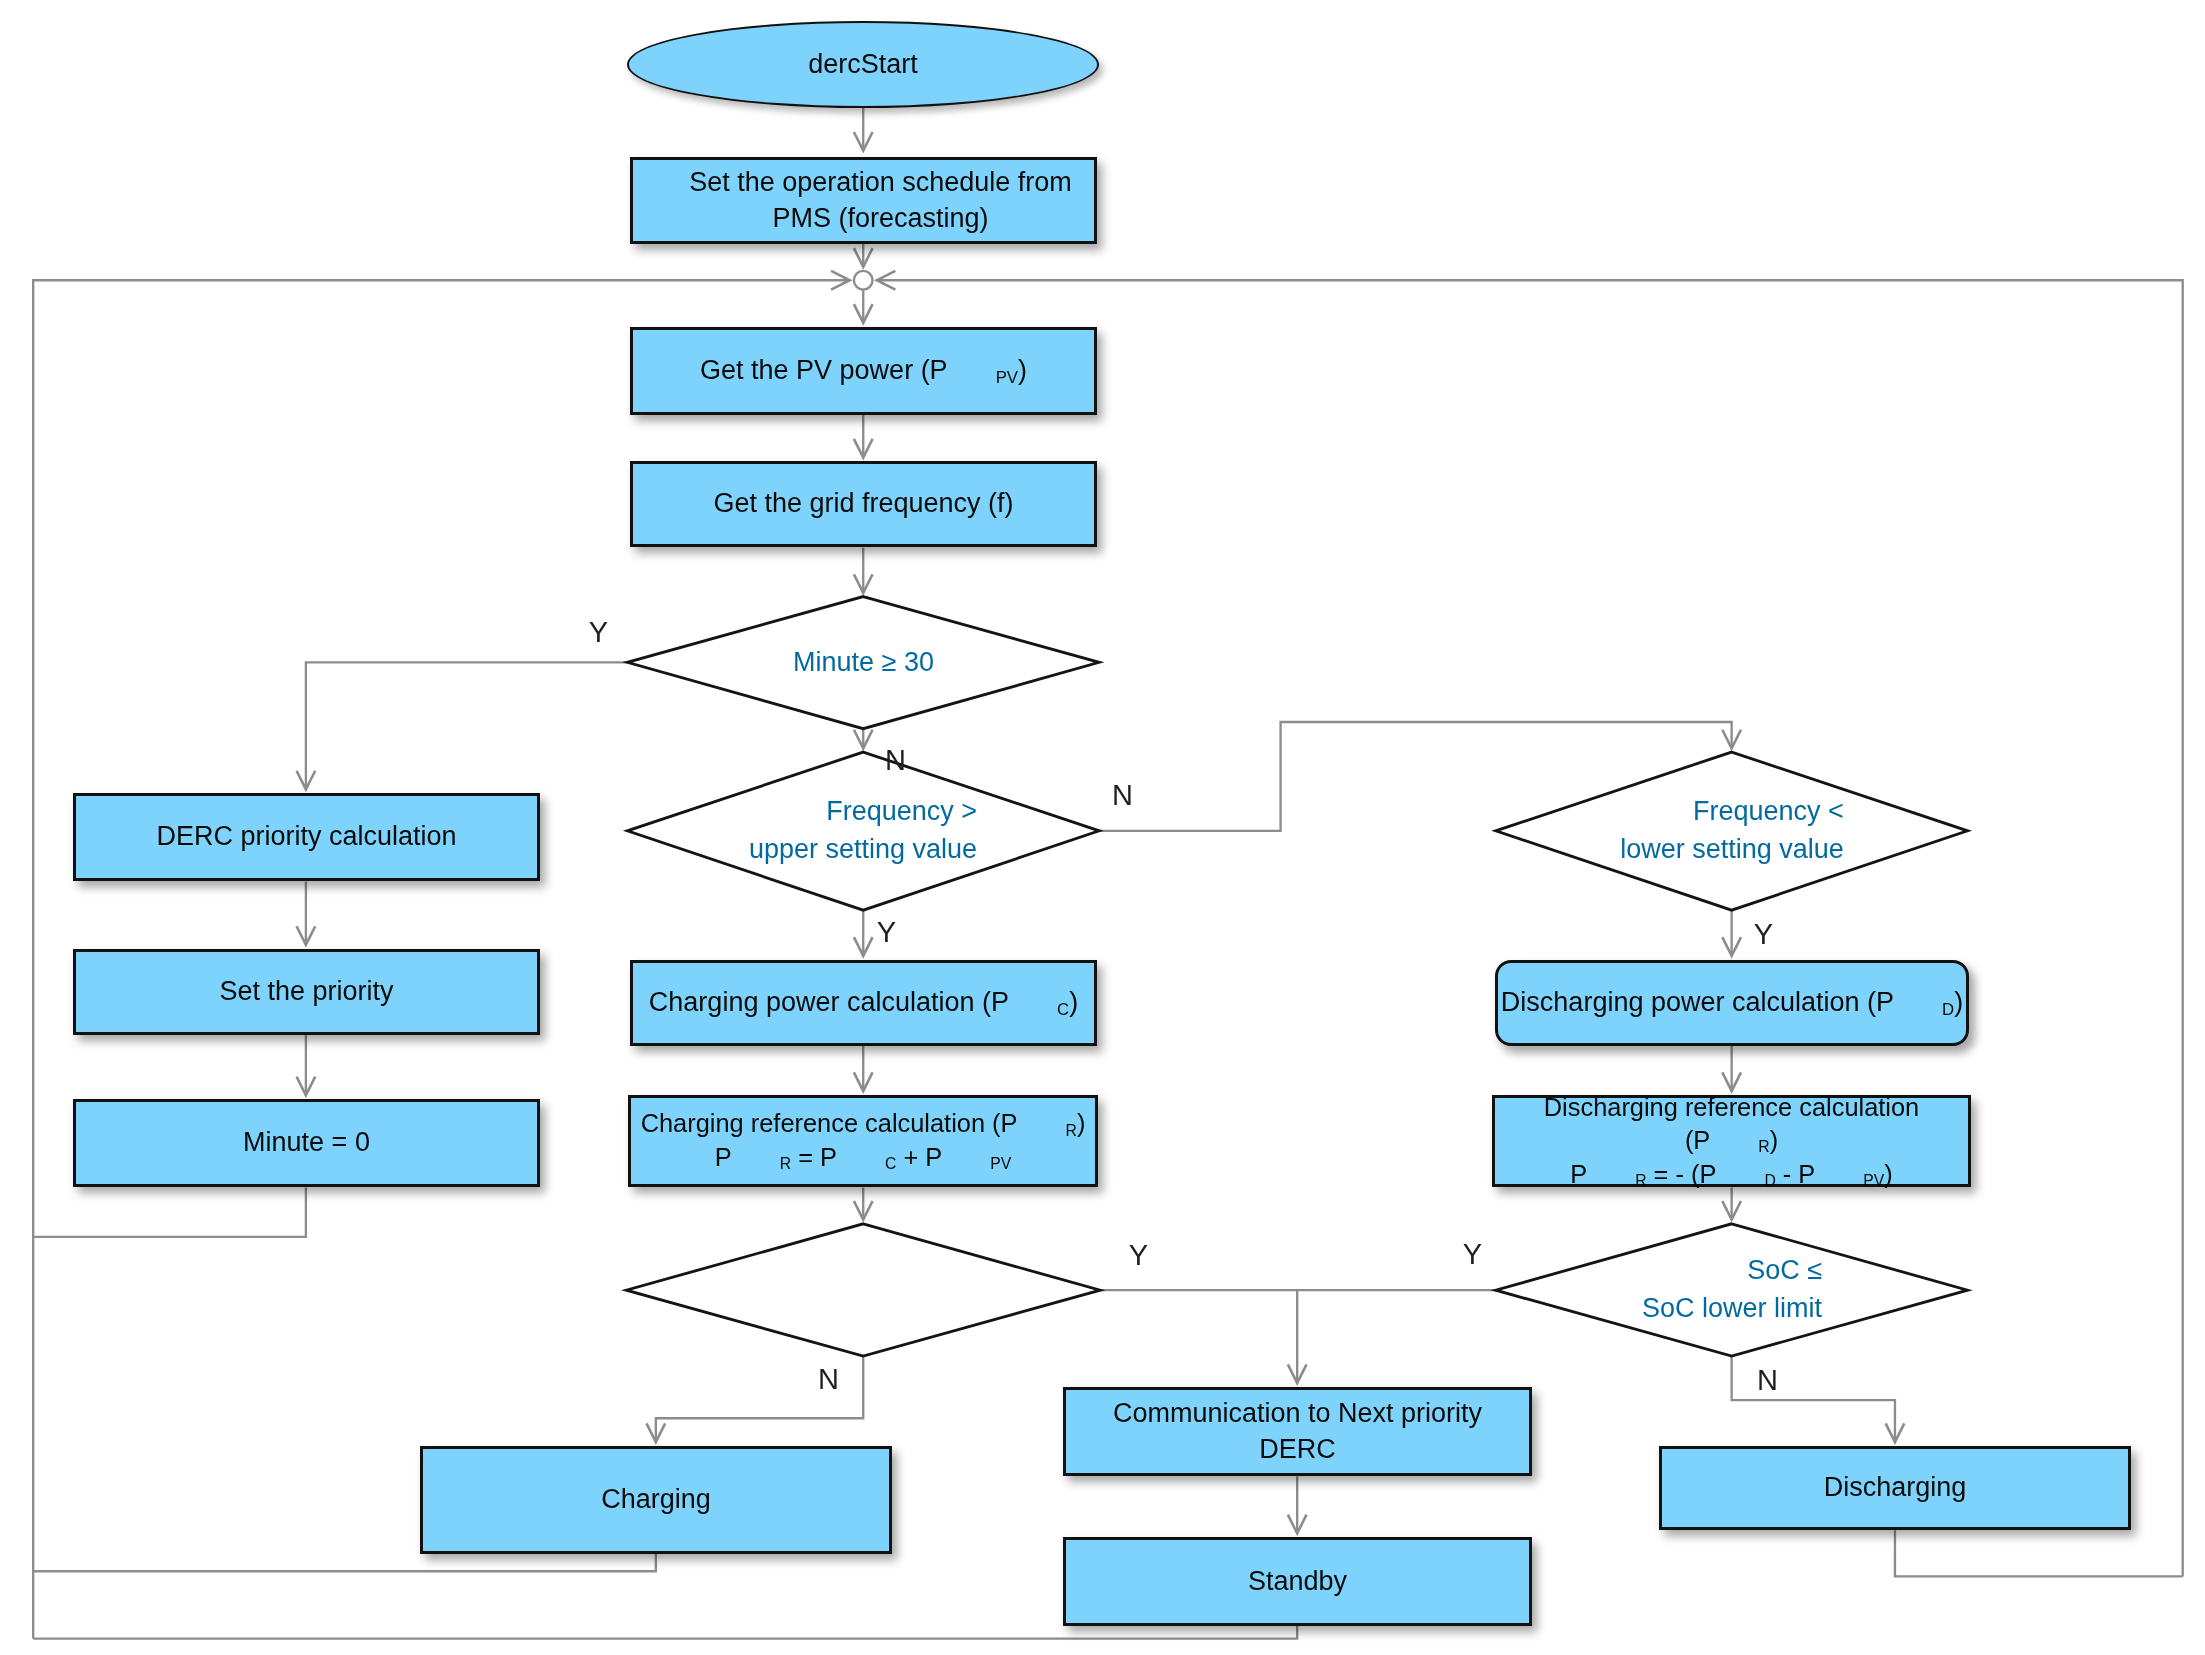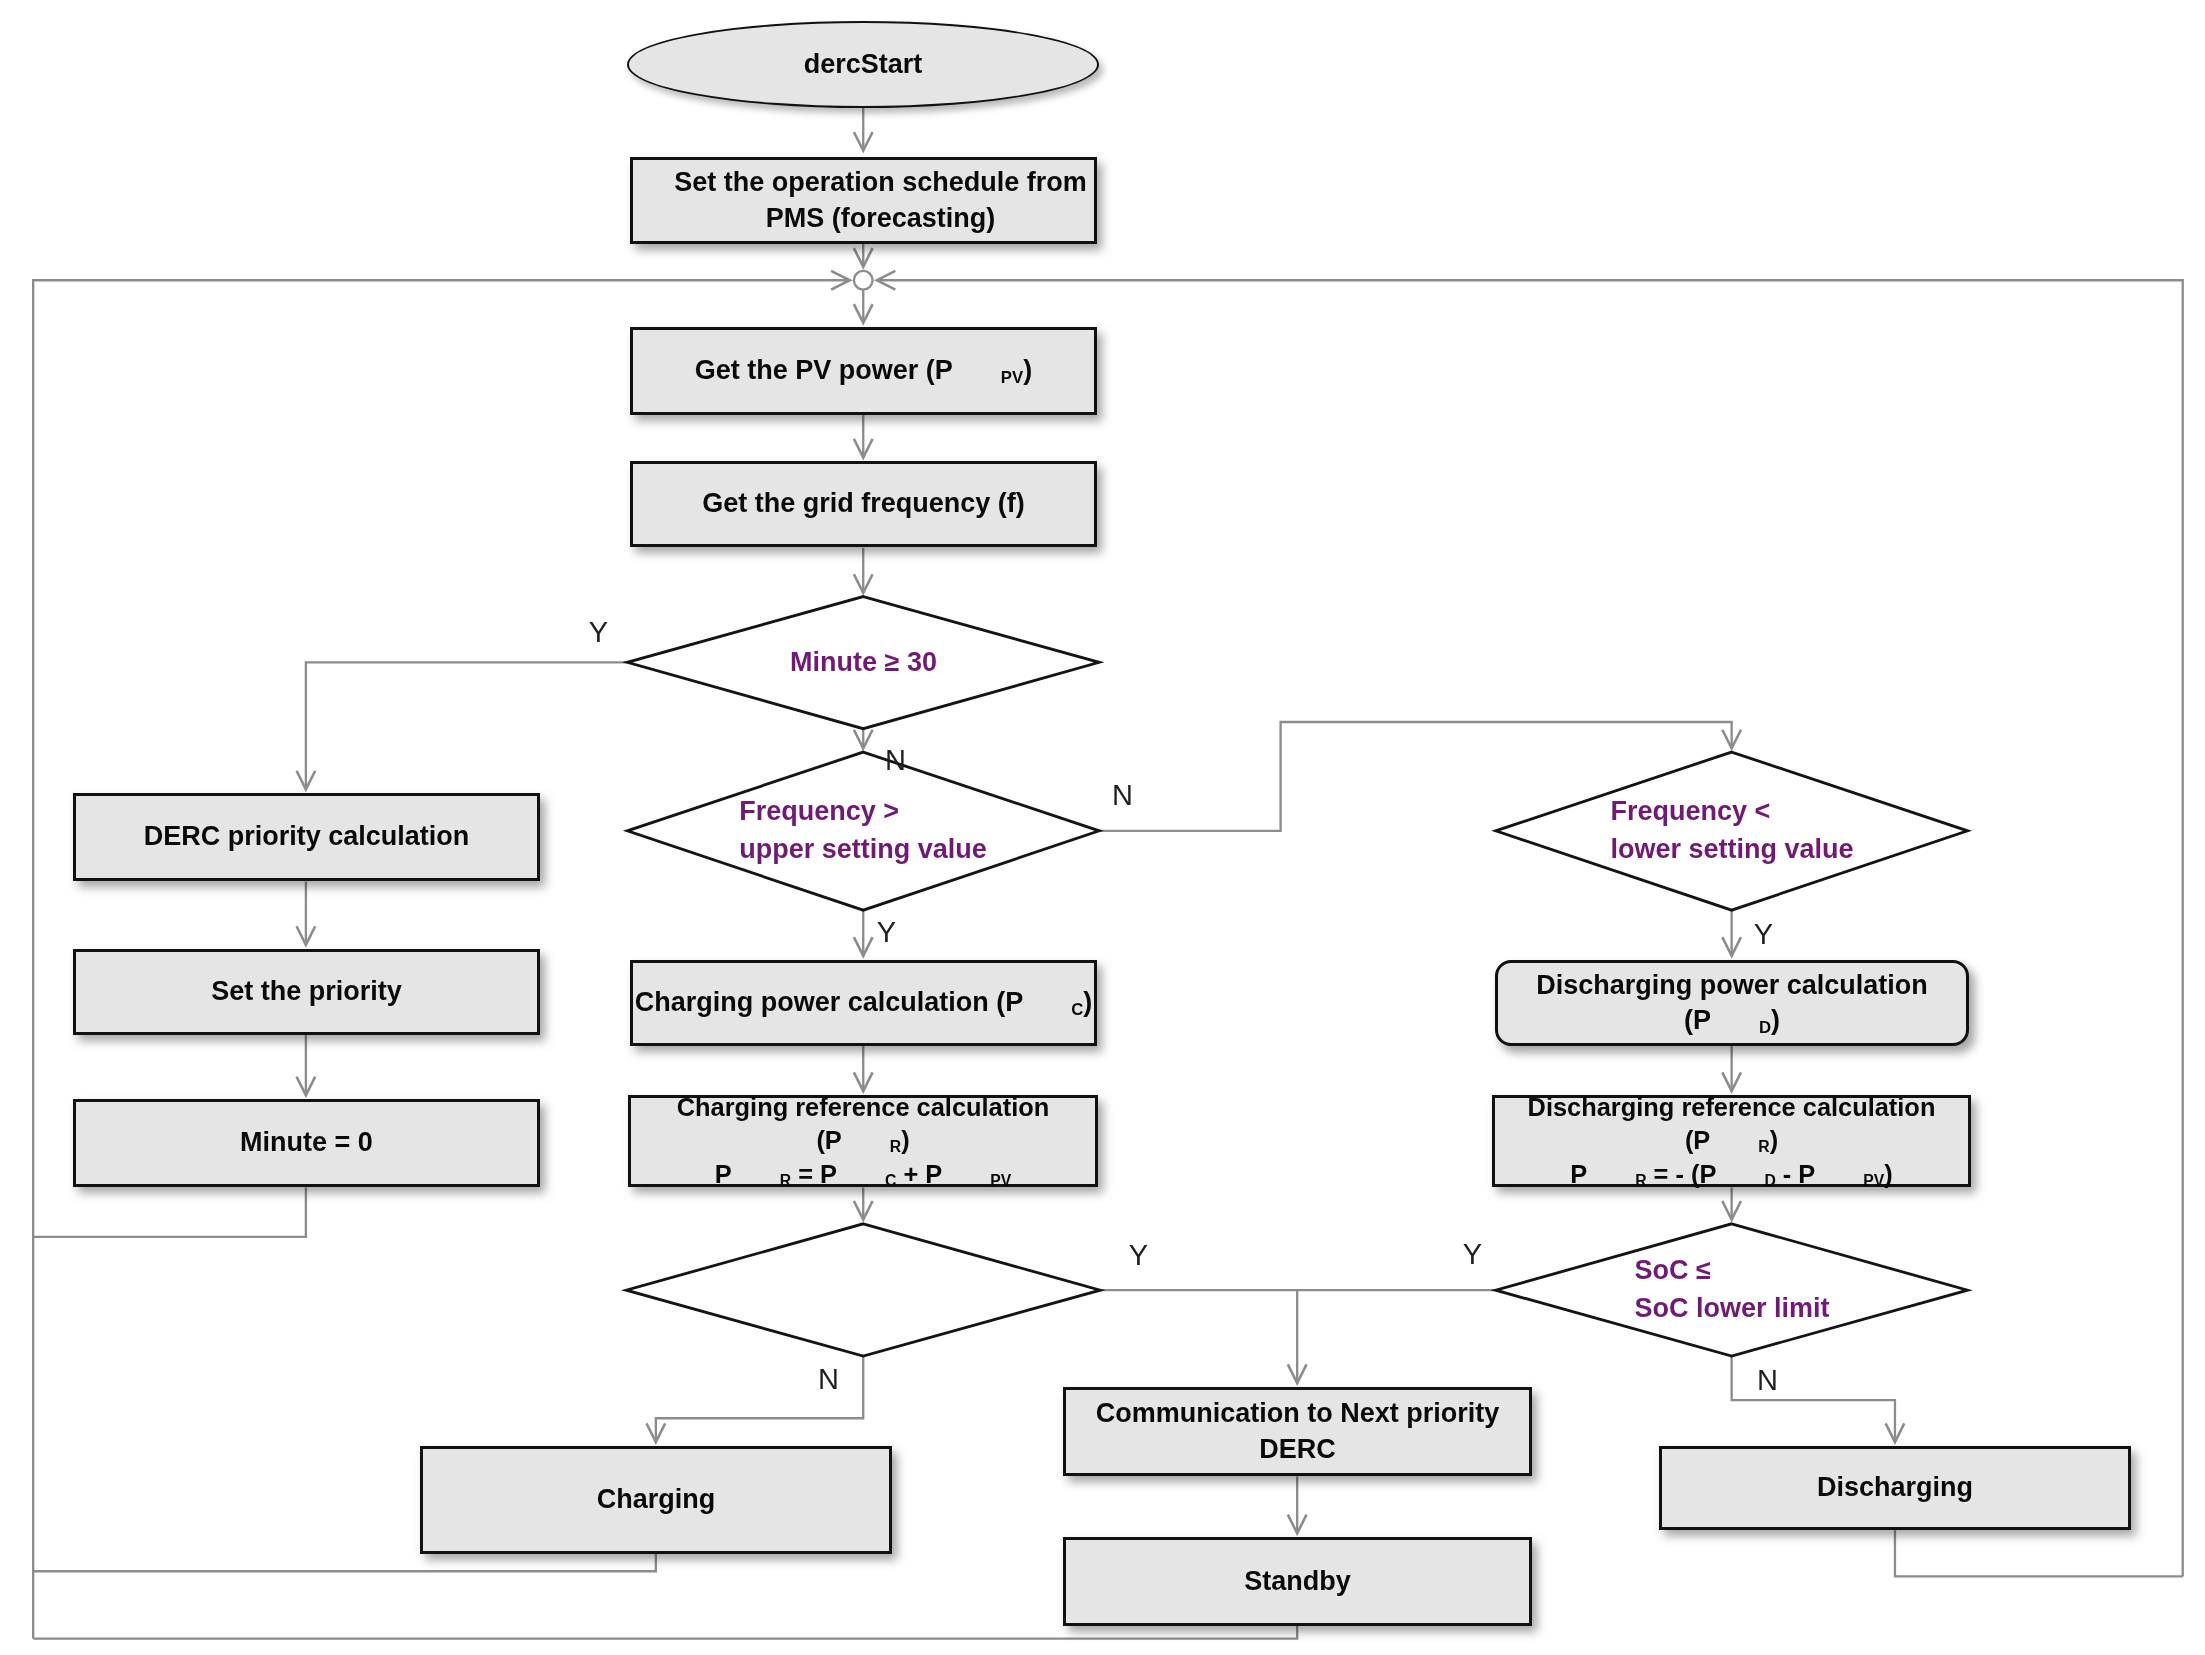--- a/index.html
+++ b/index.html
@@ -9,30 +9,30 @@
     background:#ffffff;
     font-family:"Liberation Sans", sans-serif;
     overflow:hidden;
   }
   #wires{position:absolute;left:0;top:0;width:2205px;height:1656px;}
   #wires polyline, #wires line{fill:none;stroke:#8c8c8c;stroke-width:4.5;}
   #wires .shape{fill:#ffffff;stroke:#141414;stroke-width:5.5;}
   #wires .junction{fill:#ffffff;stroke:#8c8c8c;stroke-width:4.5;}
   .box{
     position:absolute;box-sizing:border-box;
-    background:#e5e5e5;border:3.1px solid #111111;
+    background:#7dd3fc;border:3.1px solid #111111;
     display:flex;align-items:center;justify-content:center;
-    text-align:center;font-weight:700;font-size:27px;line-height:1.3;
+    text-align:center;font-weight:400;font-size:27px;line-height:1.3;
     color:#0a0a0a;box-shadow:5.2px 6.2px 9.3px rgba(0,0,0,0.35);
   }
   .ellipse{border-radius:50%;border-width:2.6px;box-shadow:4.1px 5.2px 7.3px rgba(0,0,0,0.28);}
   .tight{font-size:25.4px;}
   .dlabel{
     position:absolute;display:flex;align-items:center;justify-content:center;
-    text-align:left;font-weight:700;font-size:27px;line-height:1.4;color:#701a75;
+    text-align:right;font-weight:400;font-size:27px;line-height:1.4;color:#0369a1;
   }
   .yn{
     position:absolute;width:31px;height:31px;
     display:flex;align-items:center;justify-content:center;
     font-size:29px;font-weight:400;color:#1f1f1f;
   }
   sub{font-size:0.62em;vertical-align:-0.22em;font-weight:inherit;padding-left:48px;}
 </style>
 </head>
 <body>

